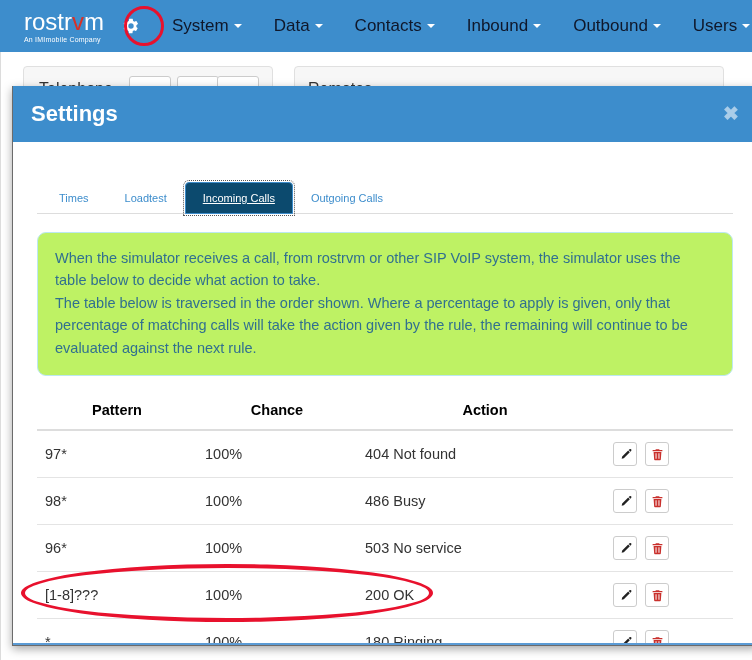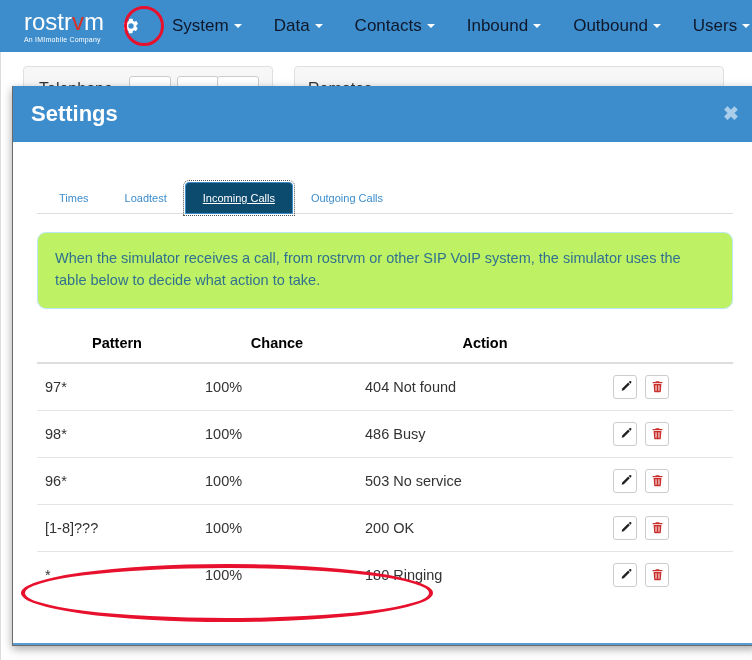--- a/index.html
+++ b/index.html
@@ -345,20 +345,21 @@
 
       <div class="tabs">
         <div class="tab">Times</div>
         <div class="tab">Loadtest</div>
         <div class="tab active">Incoming Calls</div>
         <div class="tab">Outgoing Calls</div>
       </div>
 
       <div class="info-box">
         <p>When the simulator receives a call, from rostrvm or other SIP VoIP system, the simulator uses the table below to decide what action to take.</p>
+        <p>The table below is traversed in the order shown. Where a percentage to apply is given, only that percentage of matching calls will take the action given by the rule, the remaining will continue to be evaluated against the next rule.</p>
       </div>
 
       <table class="rules-table">
         <thead>
           <tr>
             <th class="col-pattern">Pattern</th>
             <th class="col-chance">Chance</th>
             <th class="col-action">Action</th>
             <th class="col-actions"></th>
           </tr>

